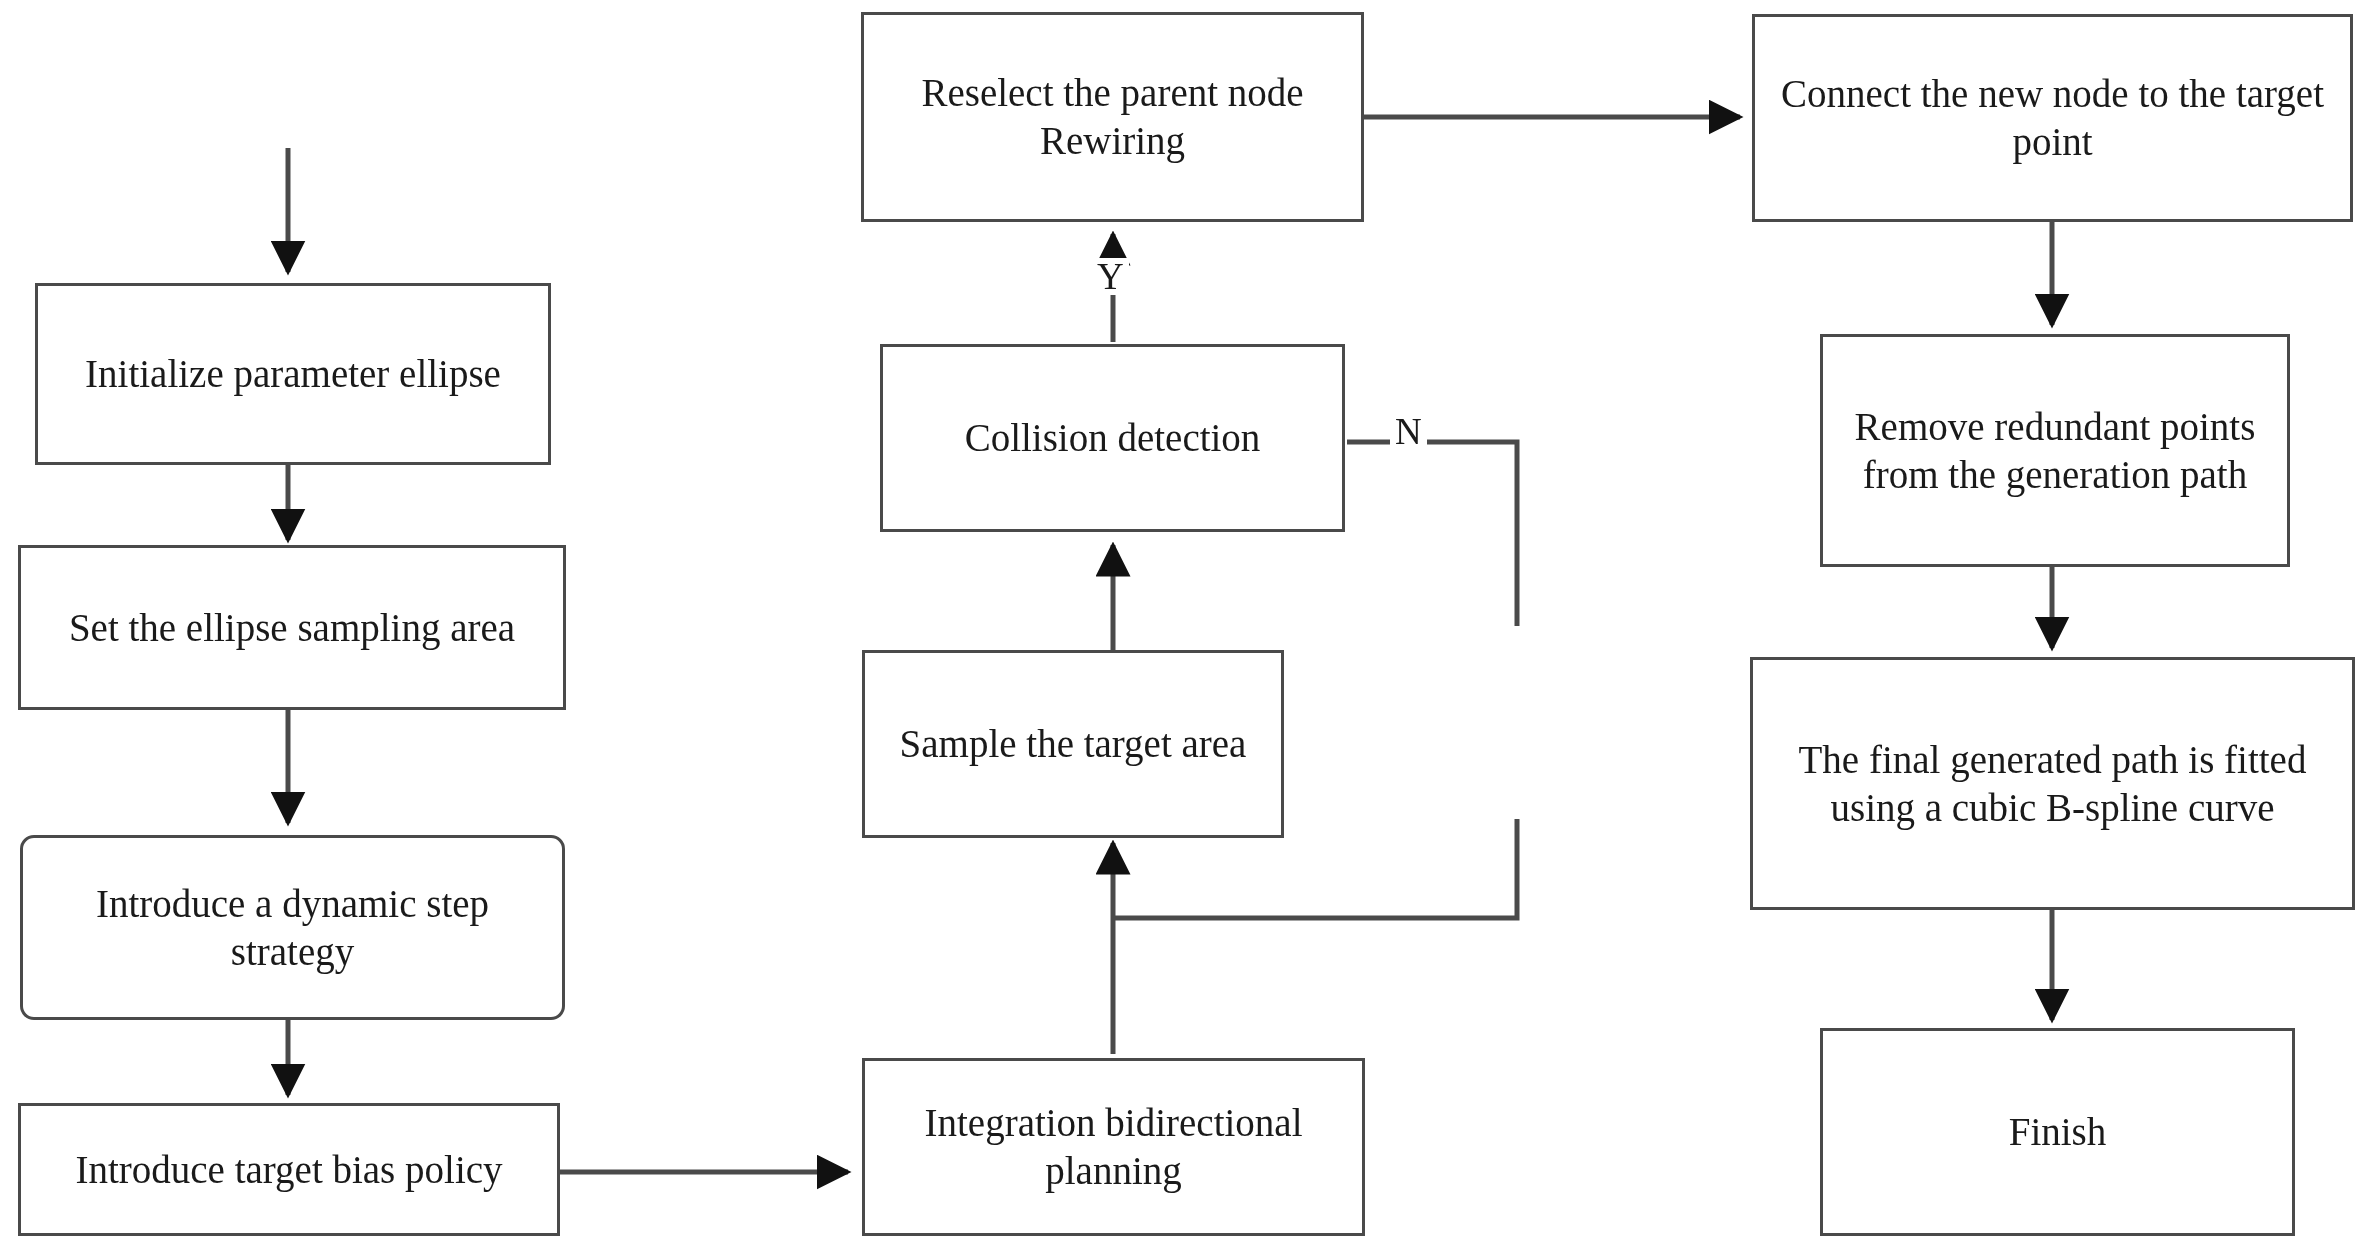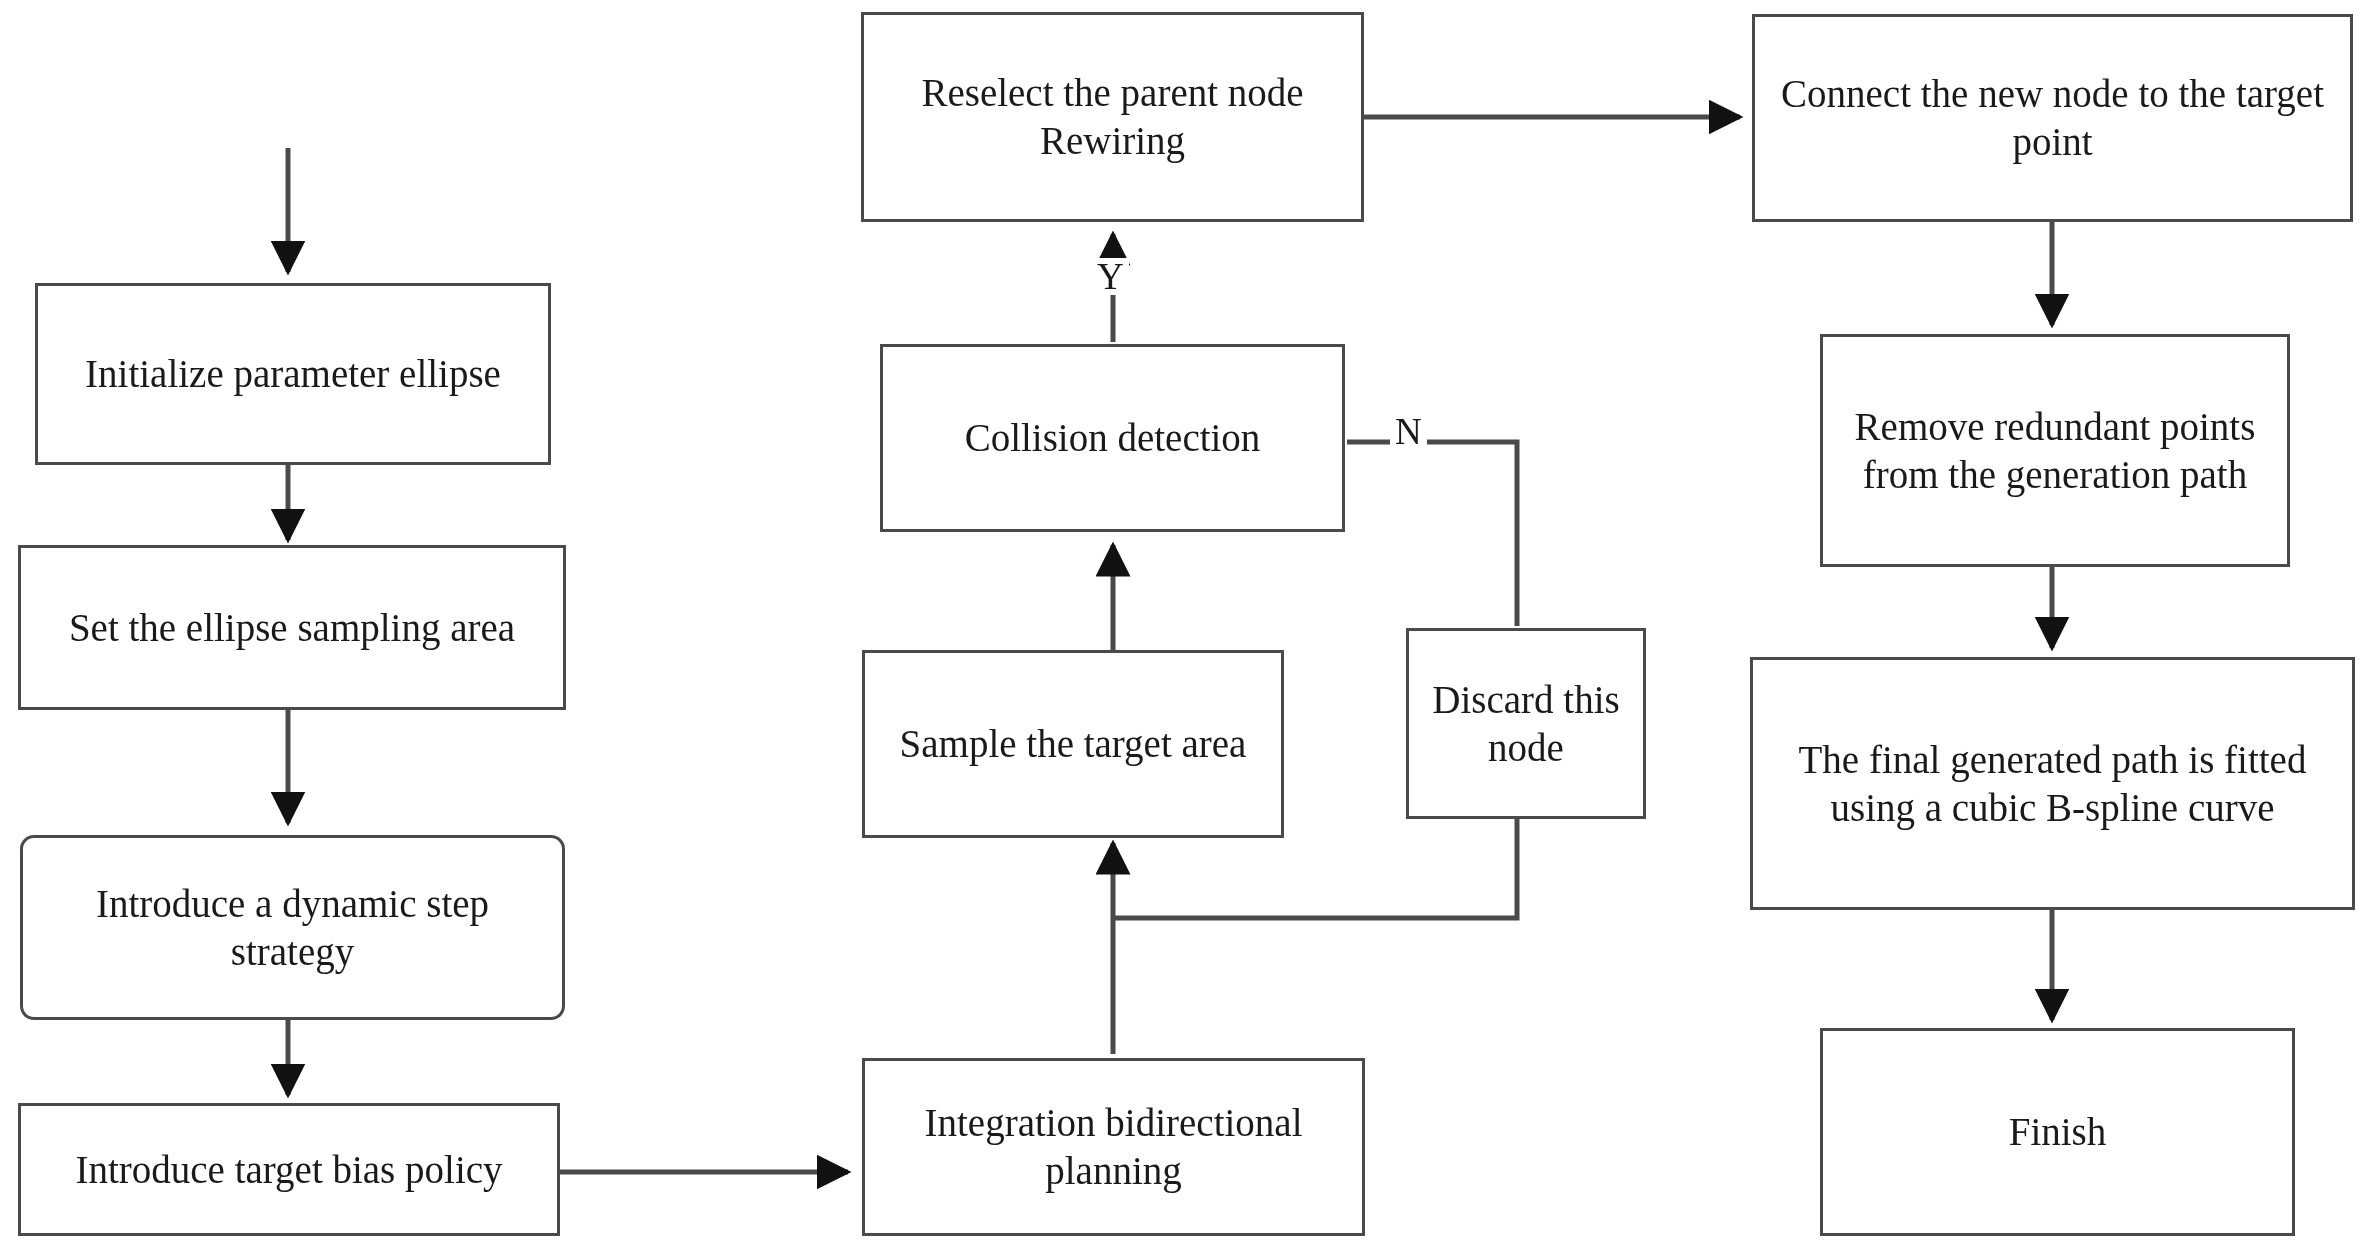--- a/index.html
+++ b/index.html
@@ -118,23 +118,20 @@
   </div>
 
   <div class="node process" style="left:880px; top:344px; width:465px; height:188px;justify-content:flex-end;">
     <span>Collision detection</span>
   </div>
 
   <div class="node process" style="left:862px; top:650px; width:422px; height:188px;">
     <span>Sample the target area</span>
   </div>
 
-  <div class="node process" style="left:1406px; top:628px; width:240px; height:191px;">
-    <span>Discard this node</span>
-  </div>
 
   <div class="node process" style="left:862px; top:1058px; width:503px; height:178px;">
     <span>Integration bidirectional planning</span>
   </div>
 
   <div class="node process" style="left:1752px; top:14px; width:601px; height:208px;">
     <span>Connect the new node to the target point</span>
   </div>
 
   <div class="node process" style="left:1820px; top:334px; width:470px; height:233px;">

